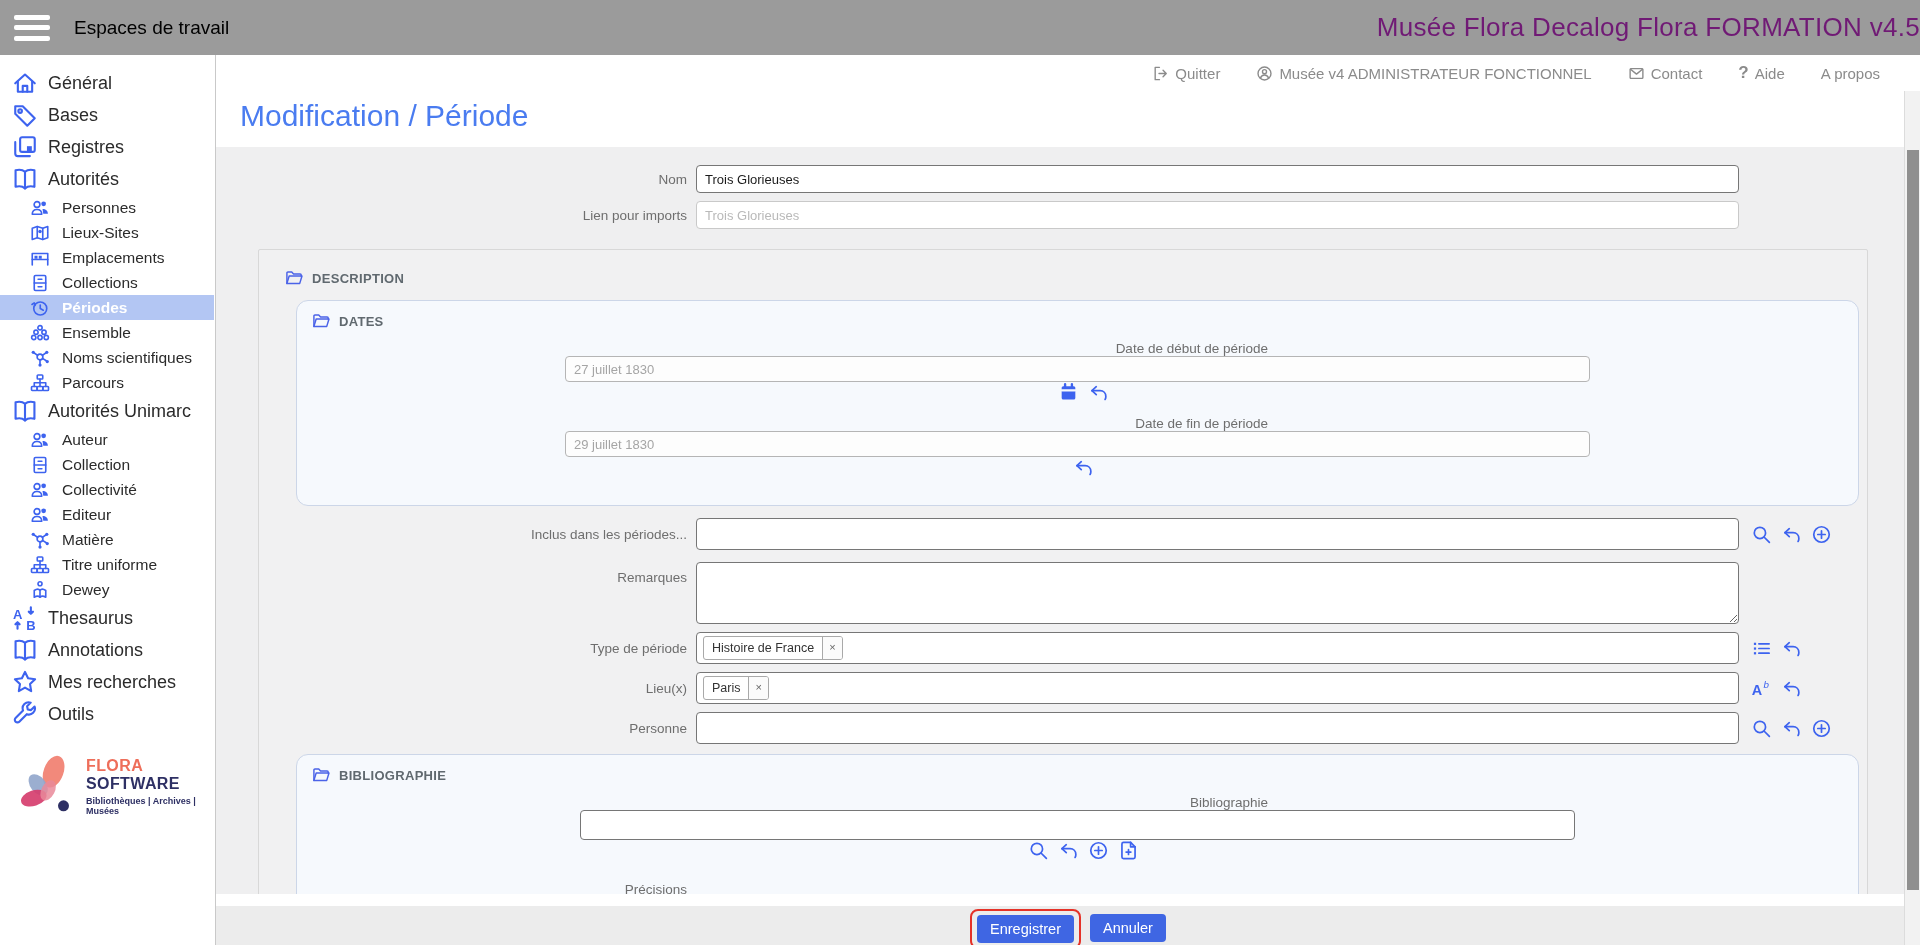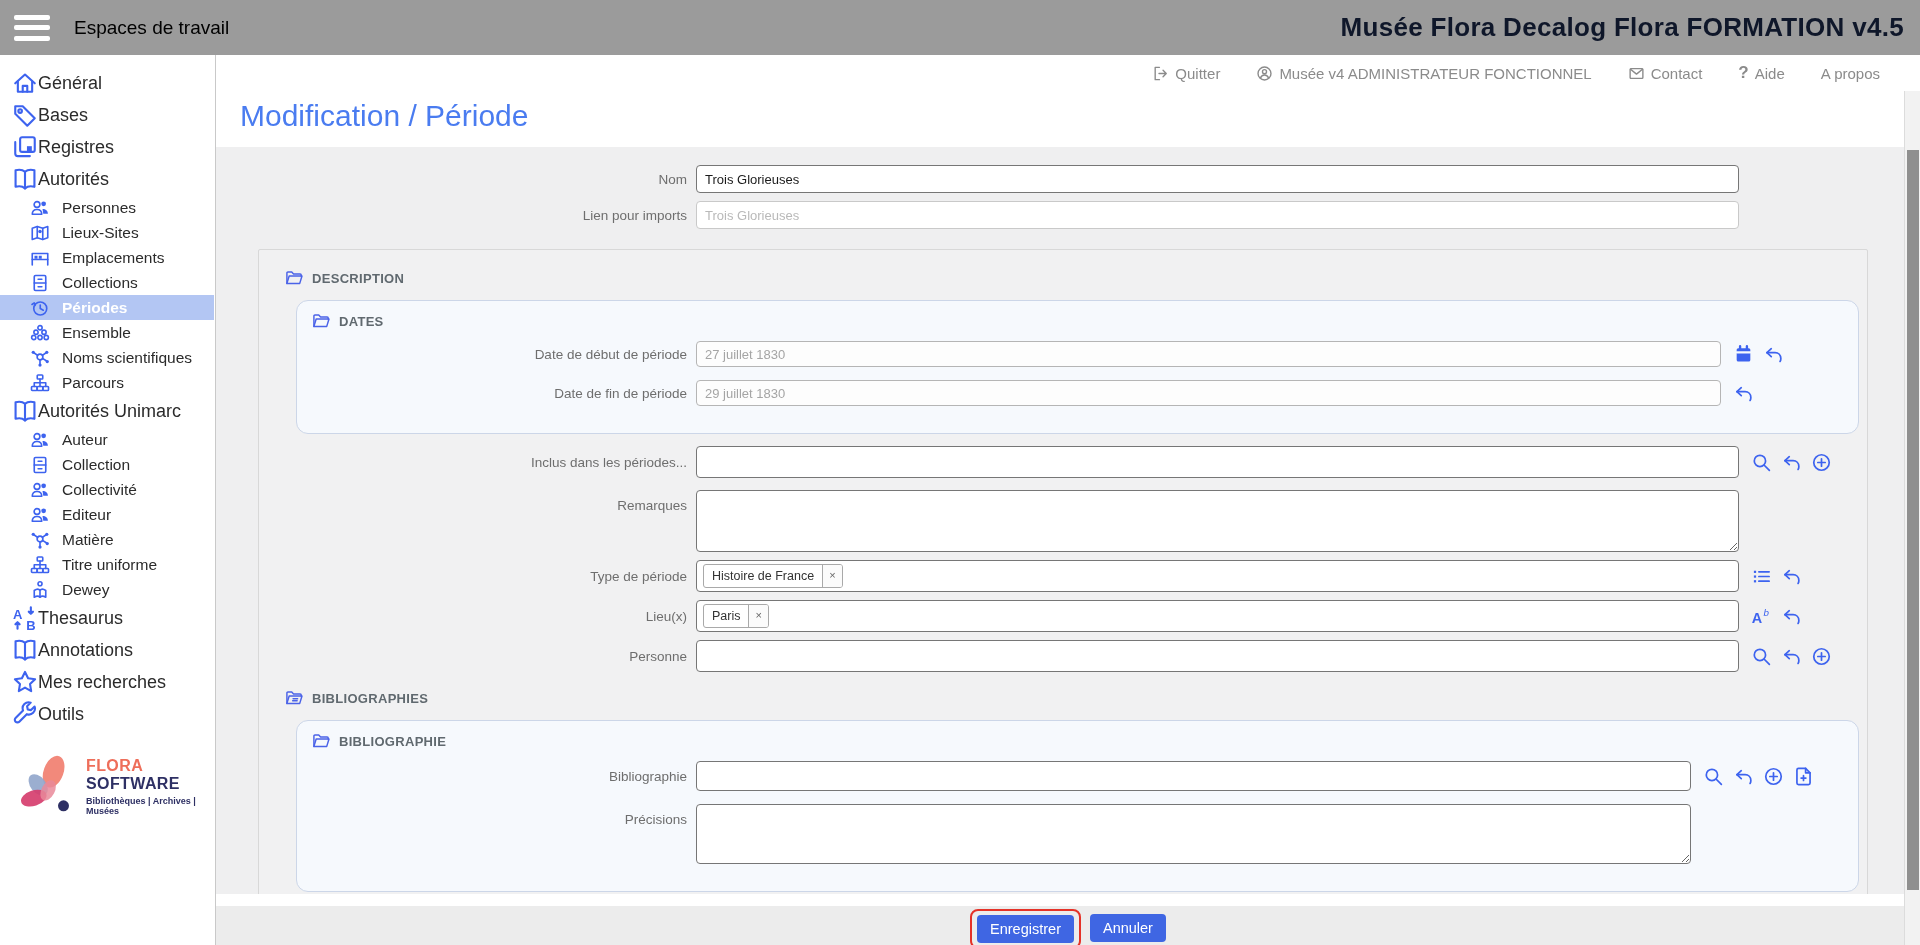--- a/index.html
+++ b/index.html
@@ -8,27 +8,27 @@
     position:relative; width:1920px; height:945px; overflow:hidden;
     background:#fff; font-family:"Liberation Sans", sans-serif;
   }
   
   .topbar { position:absolute; top:0; left:0; right:0; height:55px; background:#9b9b9b;
             display:flex; align-items:center; z-index:5; }
   .burger { width:36px; height:26px; margin-left:14px; display:flex; flex-direction:column;
             justify-content:space-between; cursor:pointer; }
   .burger span { display:block; height:5px; background:#fff; border-radius:2px; }
   .ws-label { margin-left:24px; color:#000000; font-size:19px; }
-  .app-title { margin-left:auto; margin-right:16px; color:#0f172a; font-size:26px; font-weight:bold; letter-spacing:.3px; }
+  .app-title { margin-left:auto; margin-right:0; color:#701a75; font-size:26px; font-weight:normal; letter-spacing:.3px; }
 
   
   .sidebar { position:absolute; top:55px; left:0; bottom:0; width:216px; background:#fff;
              border-right:1px solid #c9c9c9; z-index:4; }
   .nav { padding-top:12px; }
-  .nav-item { display:flex; align-items:center; height:32px; padding-left:12px; 
+  .nav-item { display:flex; align-items:center; height:32px; padding-left:12px; gap:10px;
               color:#2b2b2b; font-size:18px; cursor:pointer; white-space:nowrap; }
   .nav-item .ic { width:26px; height:26px; color:#3d63ef; flex:none; display:flex; align-items:center; }
   .nav-item .ic svg { width:100%; height:100%; }
   .nav-item.lvl2 { height:25px; padding-left:30px; font-size:15.5px; gap:12px; }
   .nav-item.lvl2 .ic { width:20px; height:20px; }
   .nav-item.selected { background:#b3c6f3; color:#fff; font-weight:bold; margin-right:1px; }
   .logo { position:absolute; left:14px; top:698px; display:flex; align-items:center; gap:6px; }
   .logo svg { width:66px; height:66px; flex:none; }
   .logo-txt { display:flex; flex-direction:column; gap:3px; }
   .logo-brand { font-size:16px; font-weight:bold; letter-spacing:.4px; }
@@ -64,21 +64,21 @@
               background:#f1f1f2; padding:16px 0 14px; }
   .box-desc .lbl { width:437px; }
   .sec-head { display:flex; align-items:center; gap:9px; padding-left:26px; height:24px;
               color:#60696f; font-weight:bold; font-size:13px; letter-spacing:.3px; }
   .sec-head .ic { width:18px; height:18px; color:#4b63e8; display:flex; }
   .sec-head .ic svg { width:100%; height:100%; }
   .subbox { margin:10px 8px 12px 37px; border:1px solid #ccd6e8; border-radius:12px;
             background:#f6f9fd; padding:8px 0 14px; }
   .subbox .sec-head { padding-left:15px; }
   .subbox .lbl { width:399px; }
-  .subbox .frow { margin-top:8px; margin-bottom:13px; }
+  .subbox .frow { margin-top:8px; margin-bottom:13px;flex-direction:column; }
 
   .icons { display:flex; gap:9px; align-items:center; margin-left:12px; padding-top:5px; }
   .frow.vcenter .icons { padding-top:0; }
   .icbtn { width:21px; height:21px; color:#3d63ef; cursor:pointer; display:flex; }
   .icbtn svg { width:100%; height:100%; }
 
   .chips { display:flex; align-items:center; padding:3px 6px; gap:6px; }
   .chip { display:inline-flex; align-items:stretch; border:1px solid #a9a9a9; border-radius:3px;
           background:#fff; font-size:12.5px; color:#333; height:24px; overflow:hidden; }
   .chip .txt { padding:4px 8px 0; white-space:nowrap; }
@@ -589,30 +589,20 @@
               </span>
             <span class="icbtn">
                 <svg viewBox="0 0 16 16" fill="none" stroke="currentColor" stroke-width="1.3" stroke-linecap="round" stroke-linejoin="round">
                   <circle cx="8" cy="8" r="5.9"></circle>
                   <path d="M8 5.2 V10.8 M5.2 8 H10.8"></path>
                 </svg>
               </span>
           </div>
         </div>
 
-        <div class="sec-head" style="margin-top:14px">
-          <span class="ic">
-              <svg viewBox="0 0 16 16" fill="none" stroke="currentColor" stroke-width="1.3" stroke-linecap="round" stroke-linejoin="round">
-                <path d="M1.7 12.8 V3.6 A0.9 0.9 0 0 1 2.6 2.7 H6 L7.6 4.4 H13.5 A0.9 0.9 0 0 1 14.4 5.3 V6.3"></path>
-                <path d="M1.7 12.8 L3.7 6.3 H15.1 L13.1 12.8 Z"></path>
-                <path d="M7.2 8.6 h4 M6.8 10.4 h4"></path>
-              </svg>
-            </span>
-          <span>BIBLIOGRAPHIES</span>
-        </div>
 
         <div class="subbox">
           <div class="sec-head">
             <span class="ic">
                 <svg viewBox="0 0 16 16" fill="none" stroke="currentColor" stroke-width="1.3" stroke-linecap="round" stroke-linejoin="round">
                   <path d="M1.7 12.8 V3.6 A0.9 0.9 0 0 1 2.6 2.7 H6 L7.6 4.4 H13.5 A0.9 0.9 0 0 1 14.4 5.3 V6.3"></path>
                   <path d="M1.7 12.8 L3.7 6.3 H15.1 L13.1 12.8 Z"></path>
                 </svg>
               </span>
             <span>BIBLIOGRAPHIE</span>

